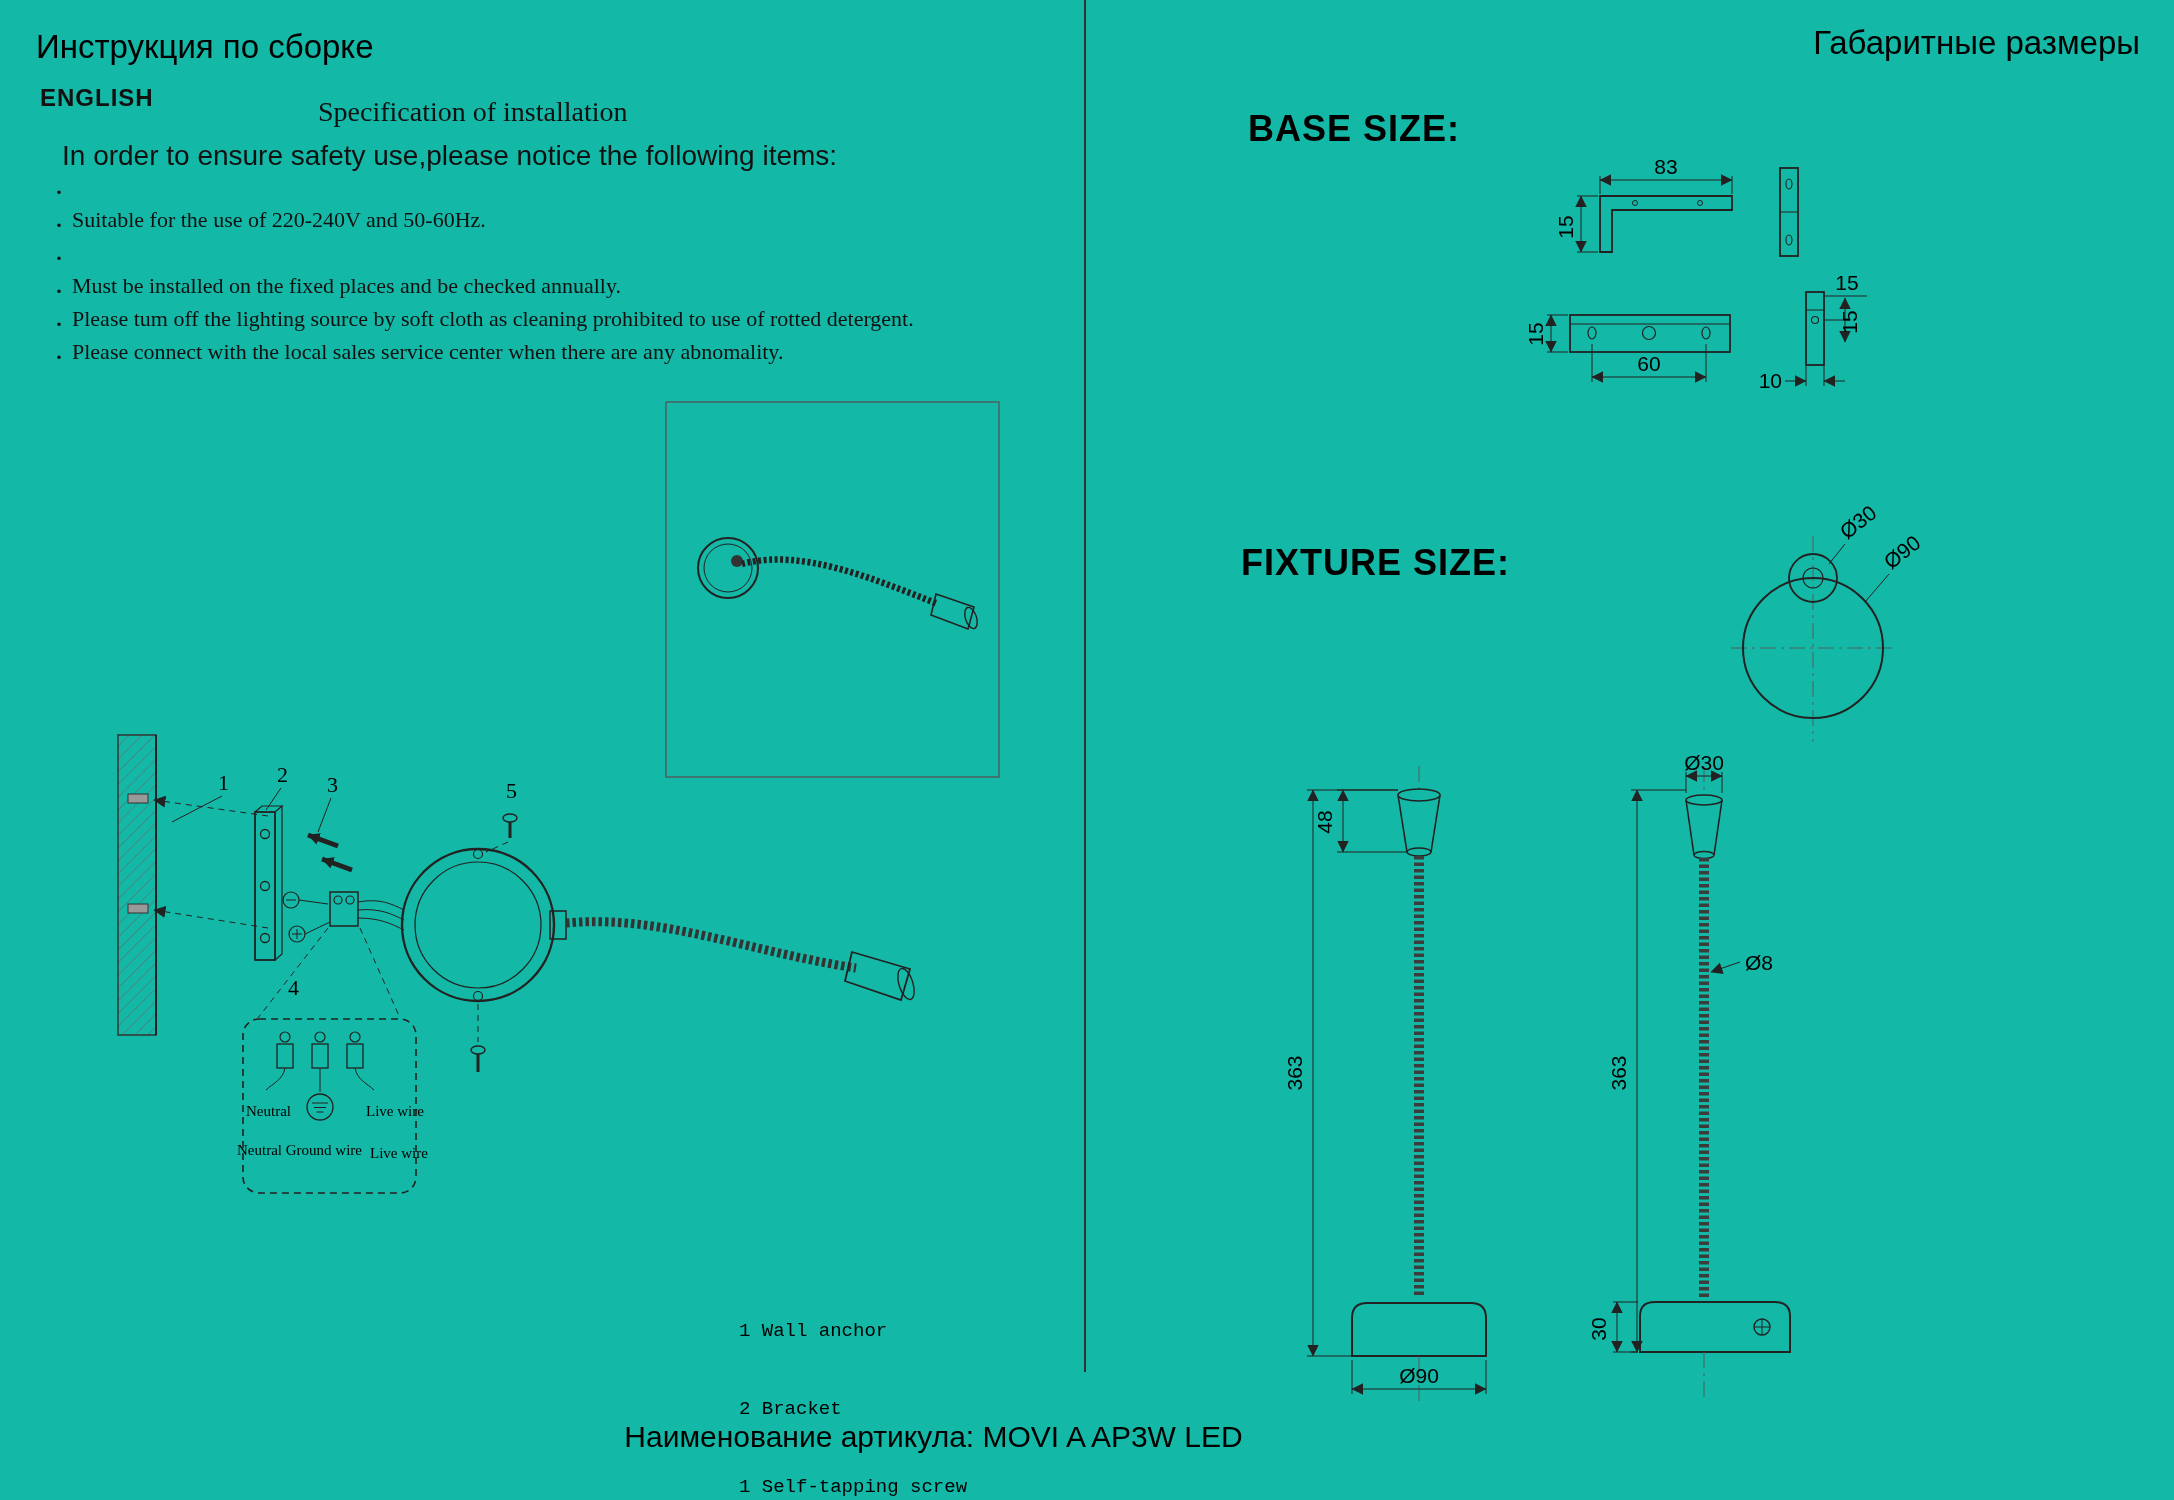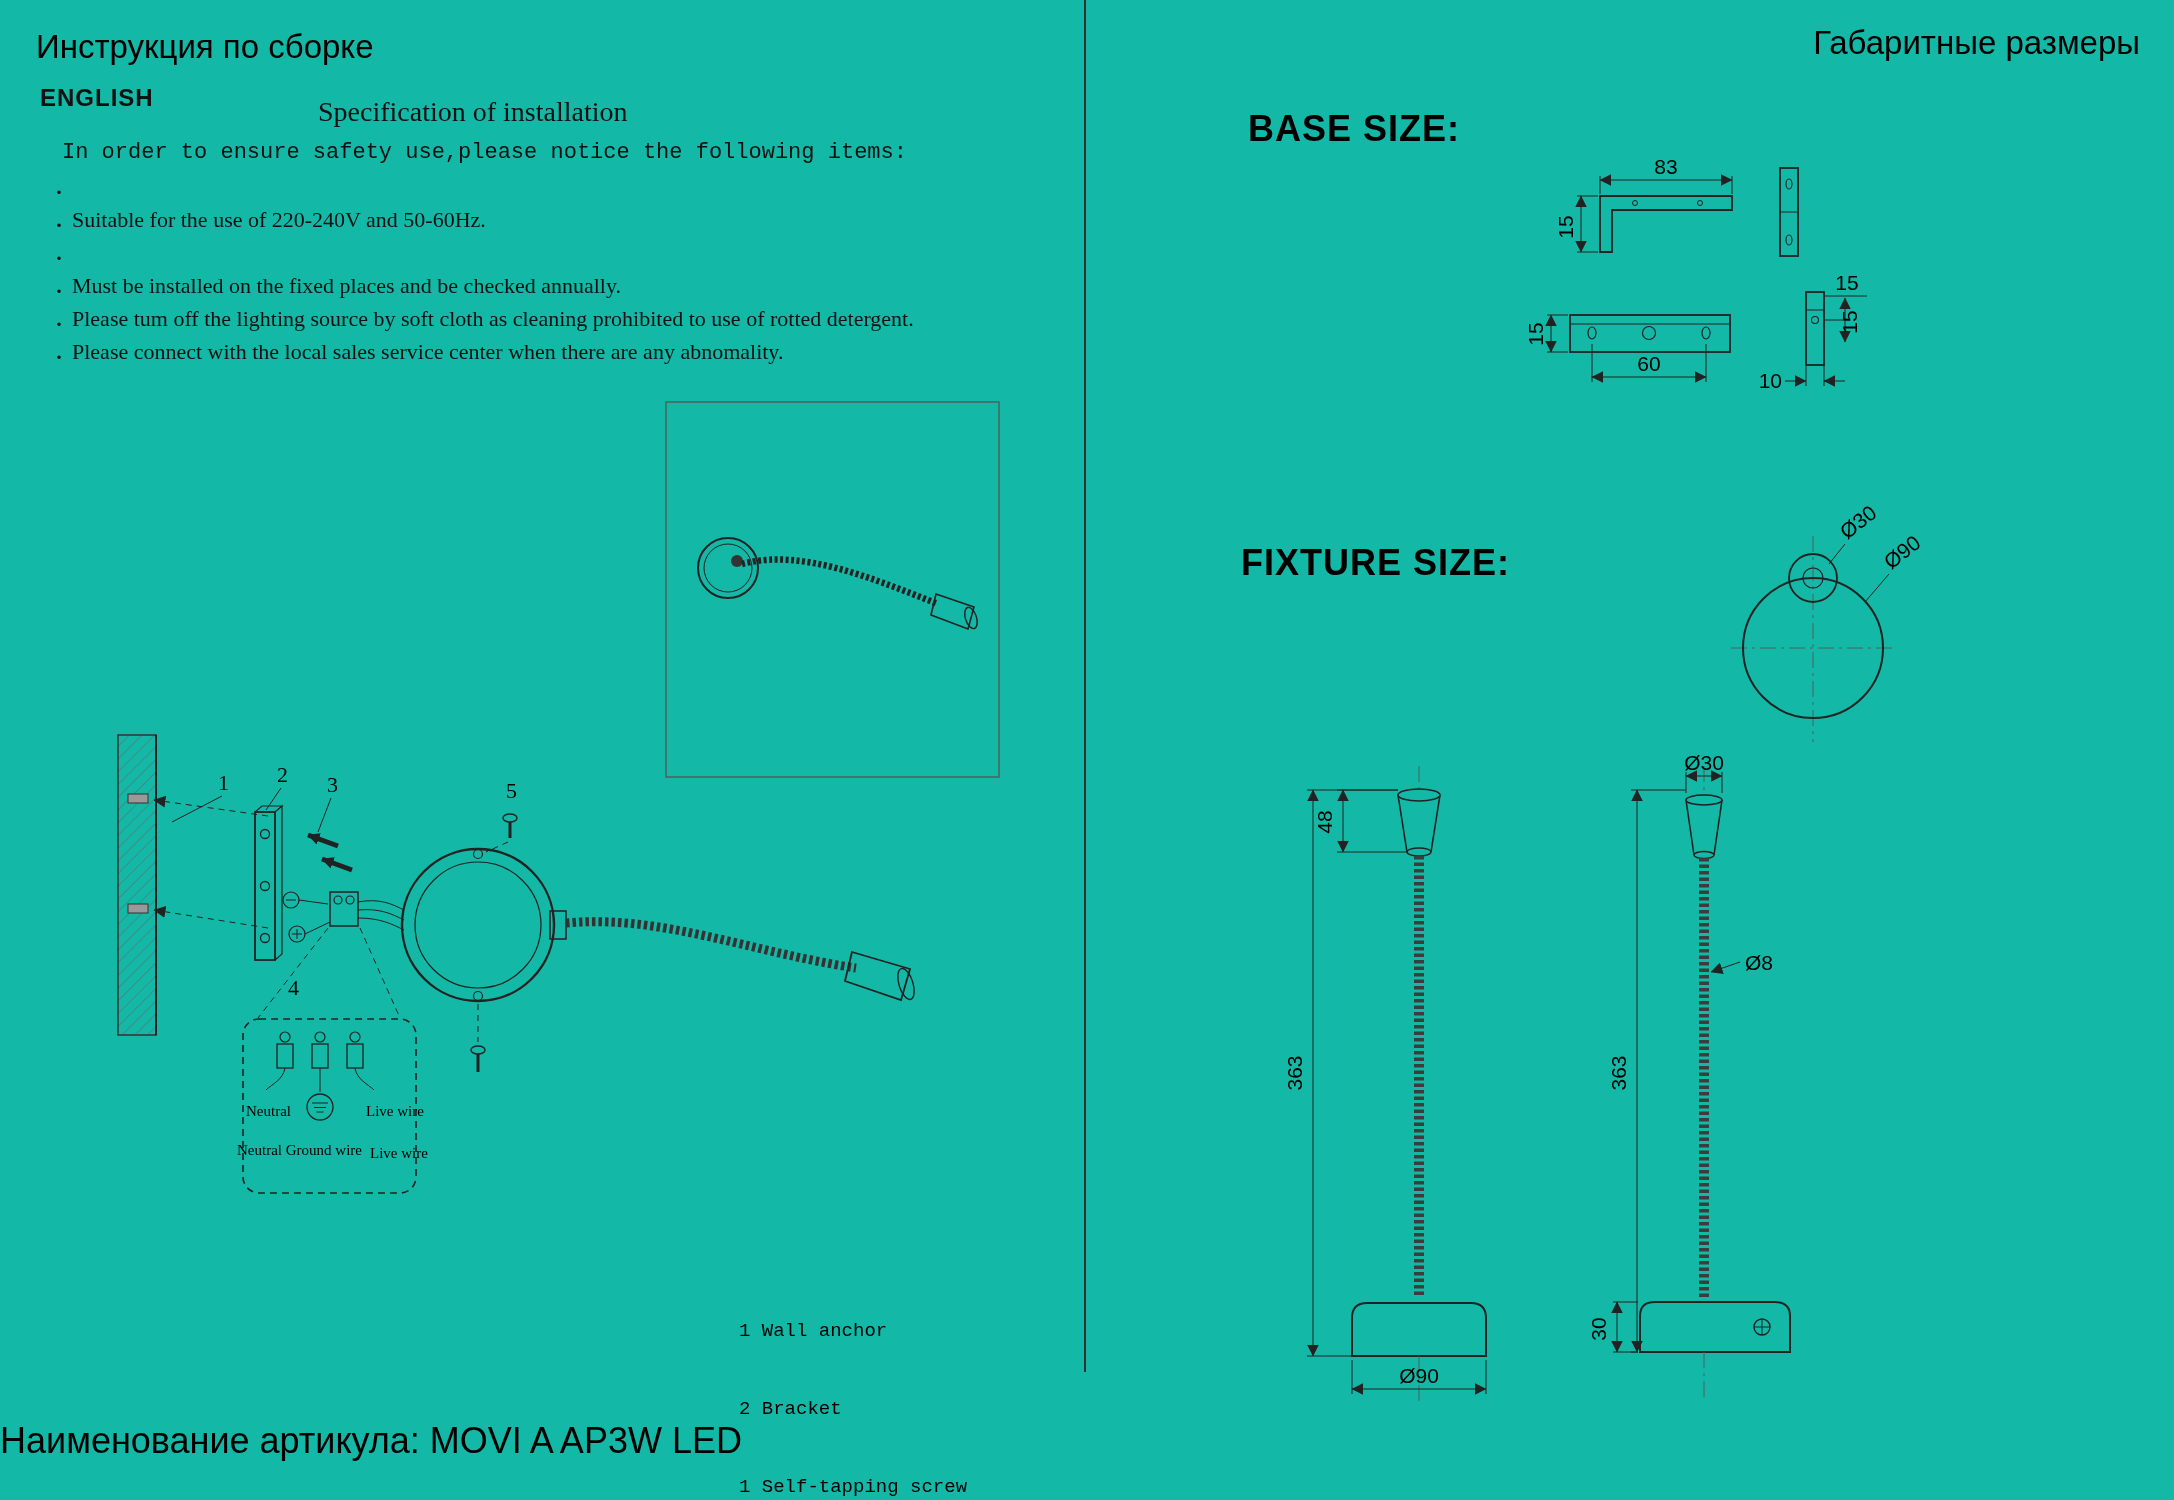--- a/index.html
+++ b/index.html
@@ -3,29 +3,29 @@
 <meta charset="utf-8">
 <style>
   * { margin:0; padding:0; box-sizing:border-box; }
   html,body { background:#ffffff; }
   .page { position:relative; width:2174px; height:1500px; background:#14b8a6;
           font-family:"Liberation Sans", sans-serif; color:#111; overflow:hidden; }
   .abs { position:absolute; }
   .title-ru { font-size:33px; color:#000; }
   .eng { font-size:24px; font-weight:bold; letter-spacing:1px; }
   .spec-title { font-family:"Liberation Serif", serif; font-size:28px; }
-  .intro { font-family:Liberation Mono, monospace; font-size:22px; }
+  .intro { font-family:Liberation Sans, sans-serif; font-size:28px; }
   .spec-list { }
   .spec-item { display:flex; font-family:"Liberation Serif", serif; font-size:22px;
                line-height:33px; white-space:nowrap; }
   .spec-item .bullet { width:26px; text-align:center; font-weight:bold; }
   .size-heading { font-size:36px; font-weight:bold; letter-spacing:1px; color:#000; }
   .parts { font-family:"Liberation Mono", monospace; font-size:19px; line-height:26px;
            white-space:pre; color:#000; }
-  .footer { font-size:36px; width:1867px; color:#000; }
+  .footer { font-size:30px; text-align:center; width:1867px; color:#000; }
   .divider { width:2px; background:#333; }
 
   svg { overflow:visible; }
   svg .d { stroke:#222; fill:none; }
   svg .thin { stroke-width:1; }
   svg .dash { stroke-dasharray:6 5; }
   svg .cl { stroke:#555; stroke-width:0.9; stroke-dasharray:16 5 3 5; fill:none; }
   svg text.dim { font-family:"Liberation Sans", sans-serif; font-size:21px; fill:#000; stroke:none; }
   svg text.callout { font-family:"Liberation Serif", serif; font-size:22px; fill:#000; stroke:none; }
   svg text.wire { font-family:"Liberation Serif", serif; font-size:15px; fill:#000; stroke:none; }

